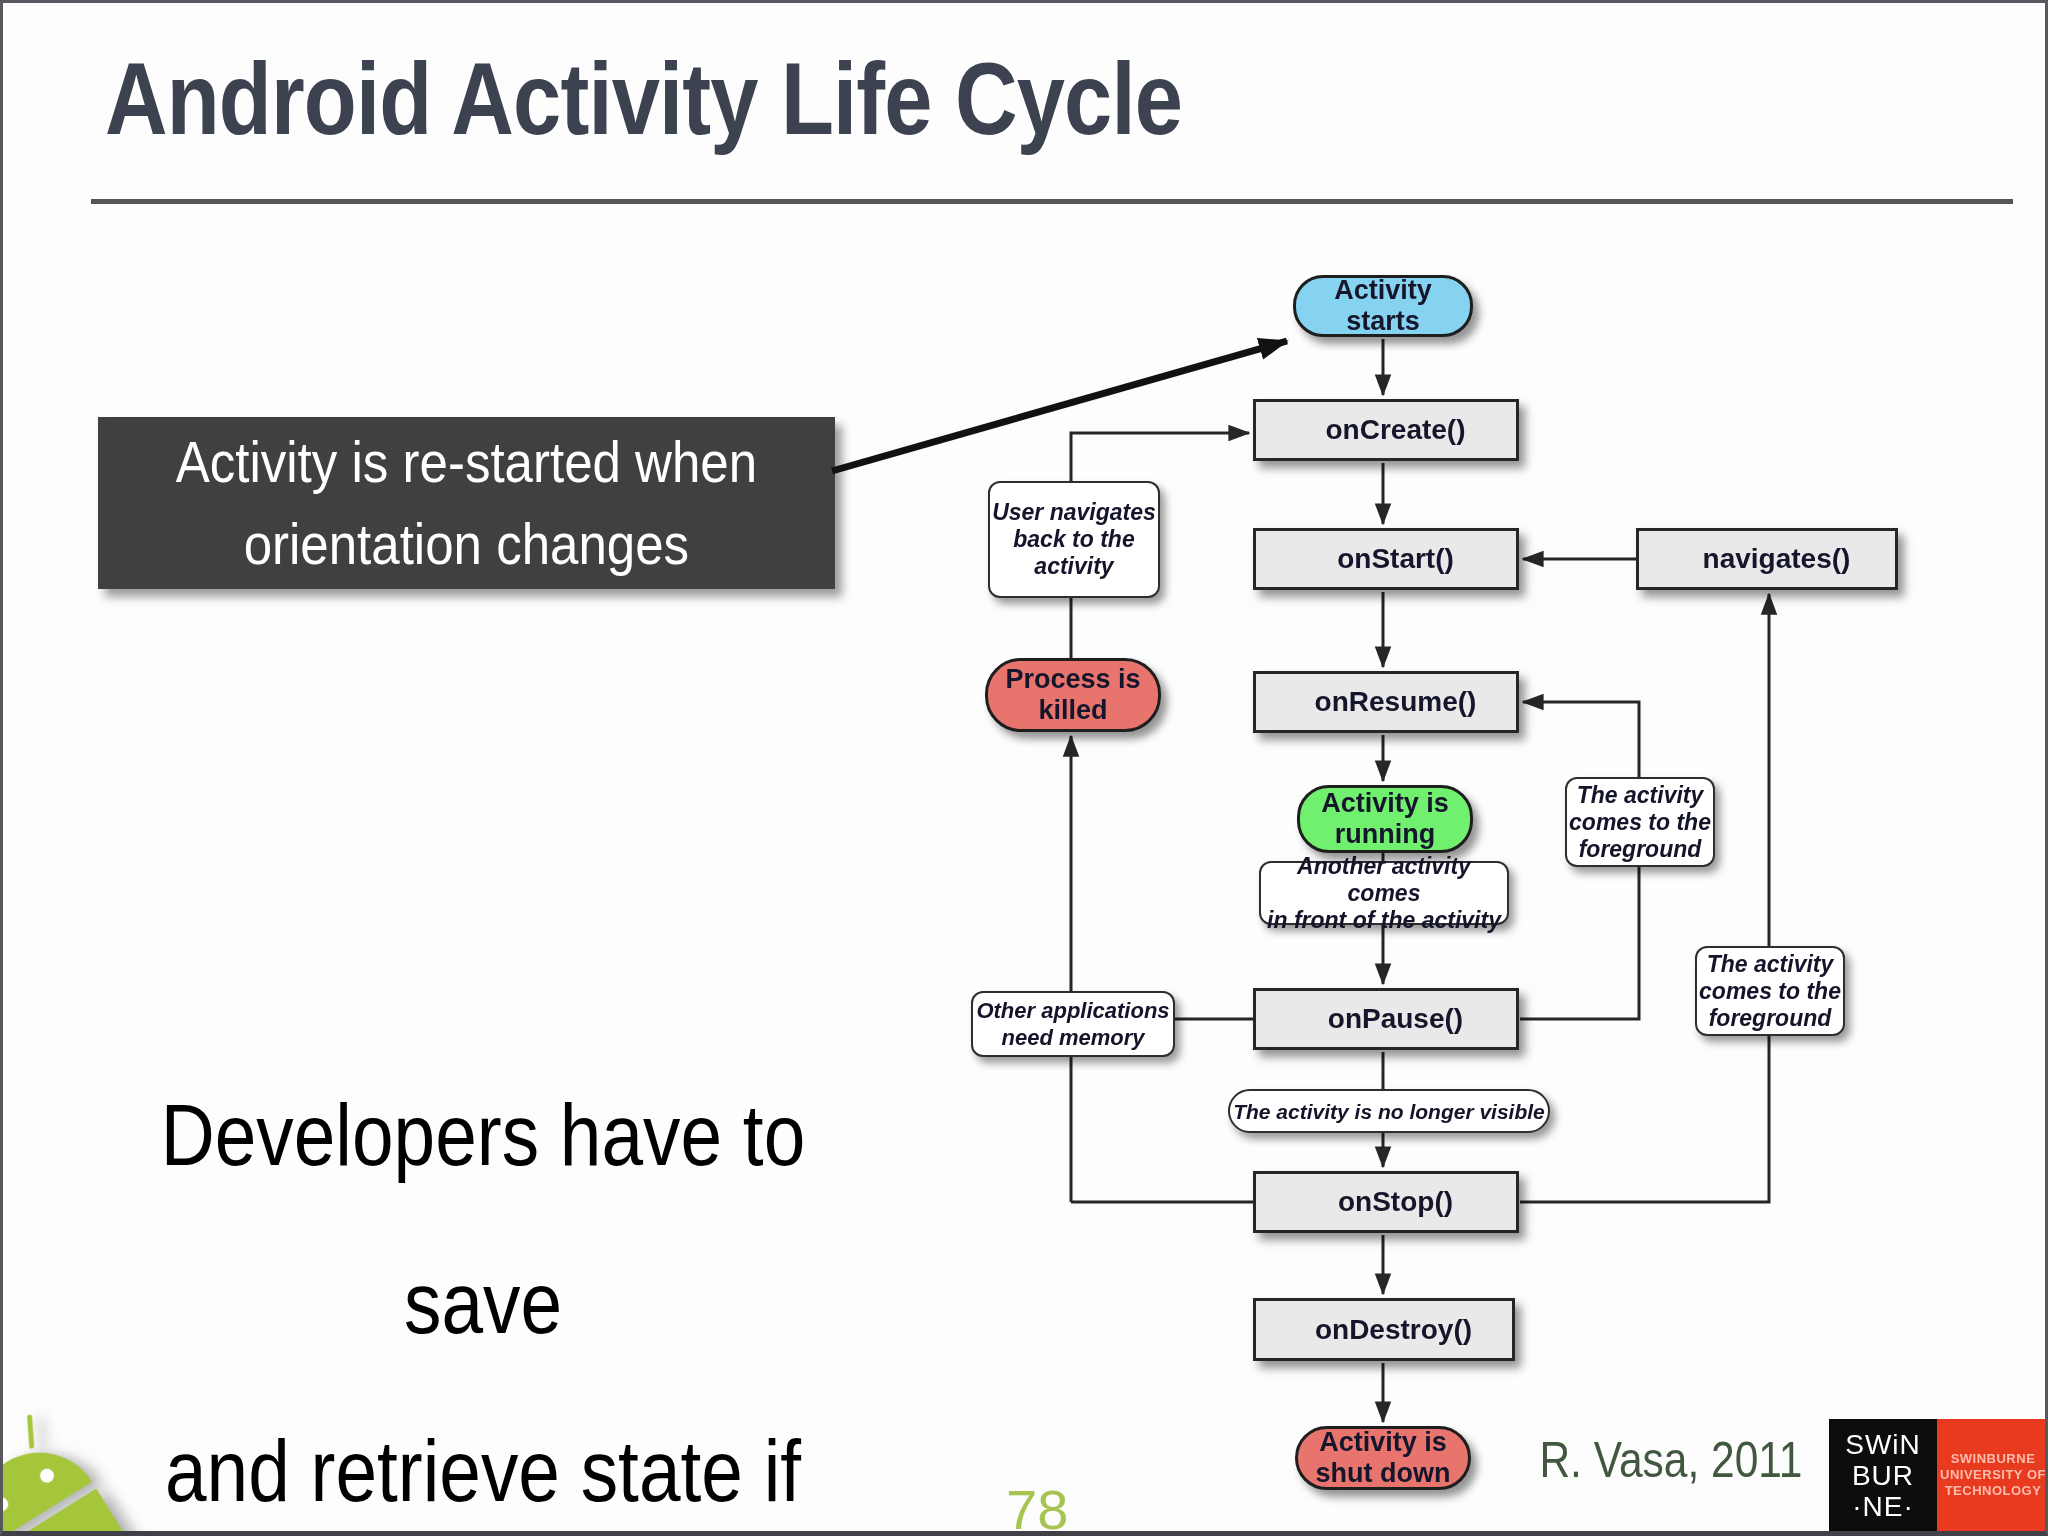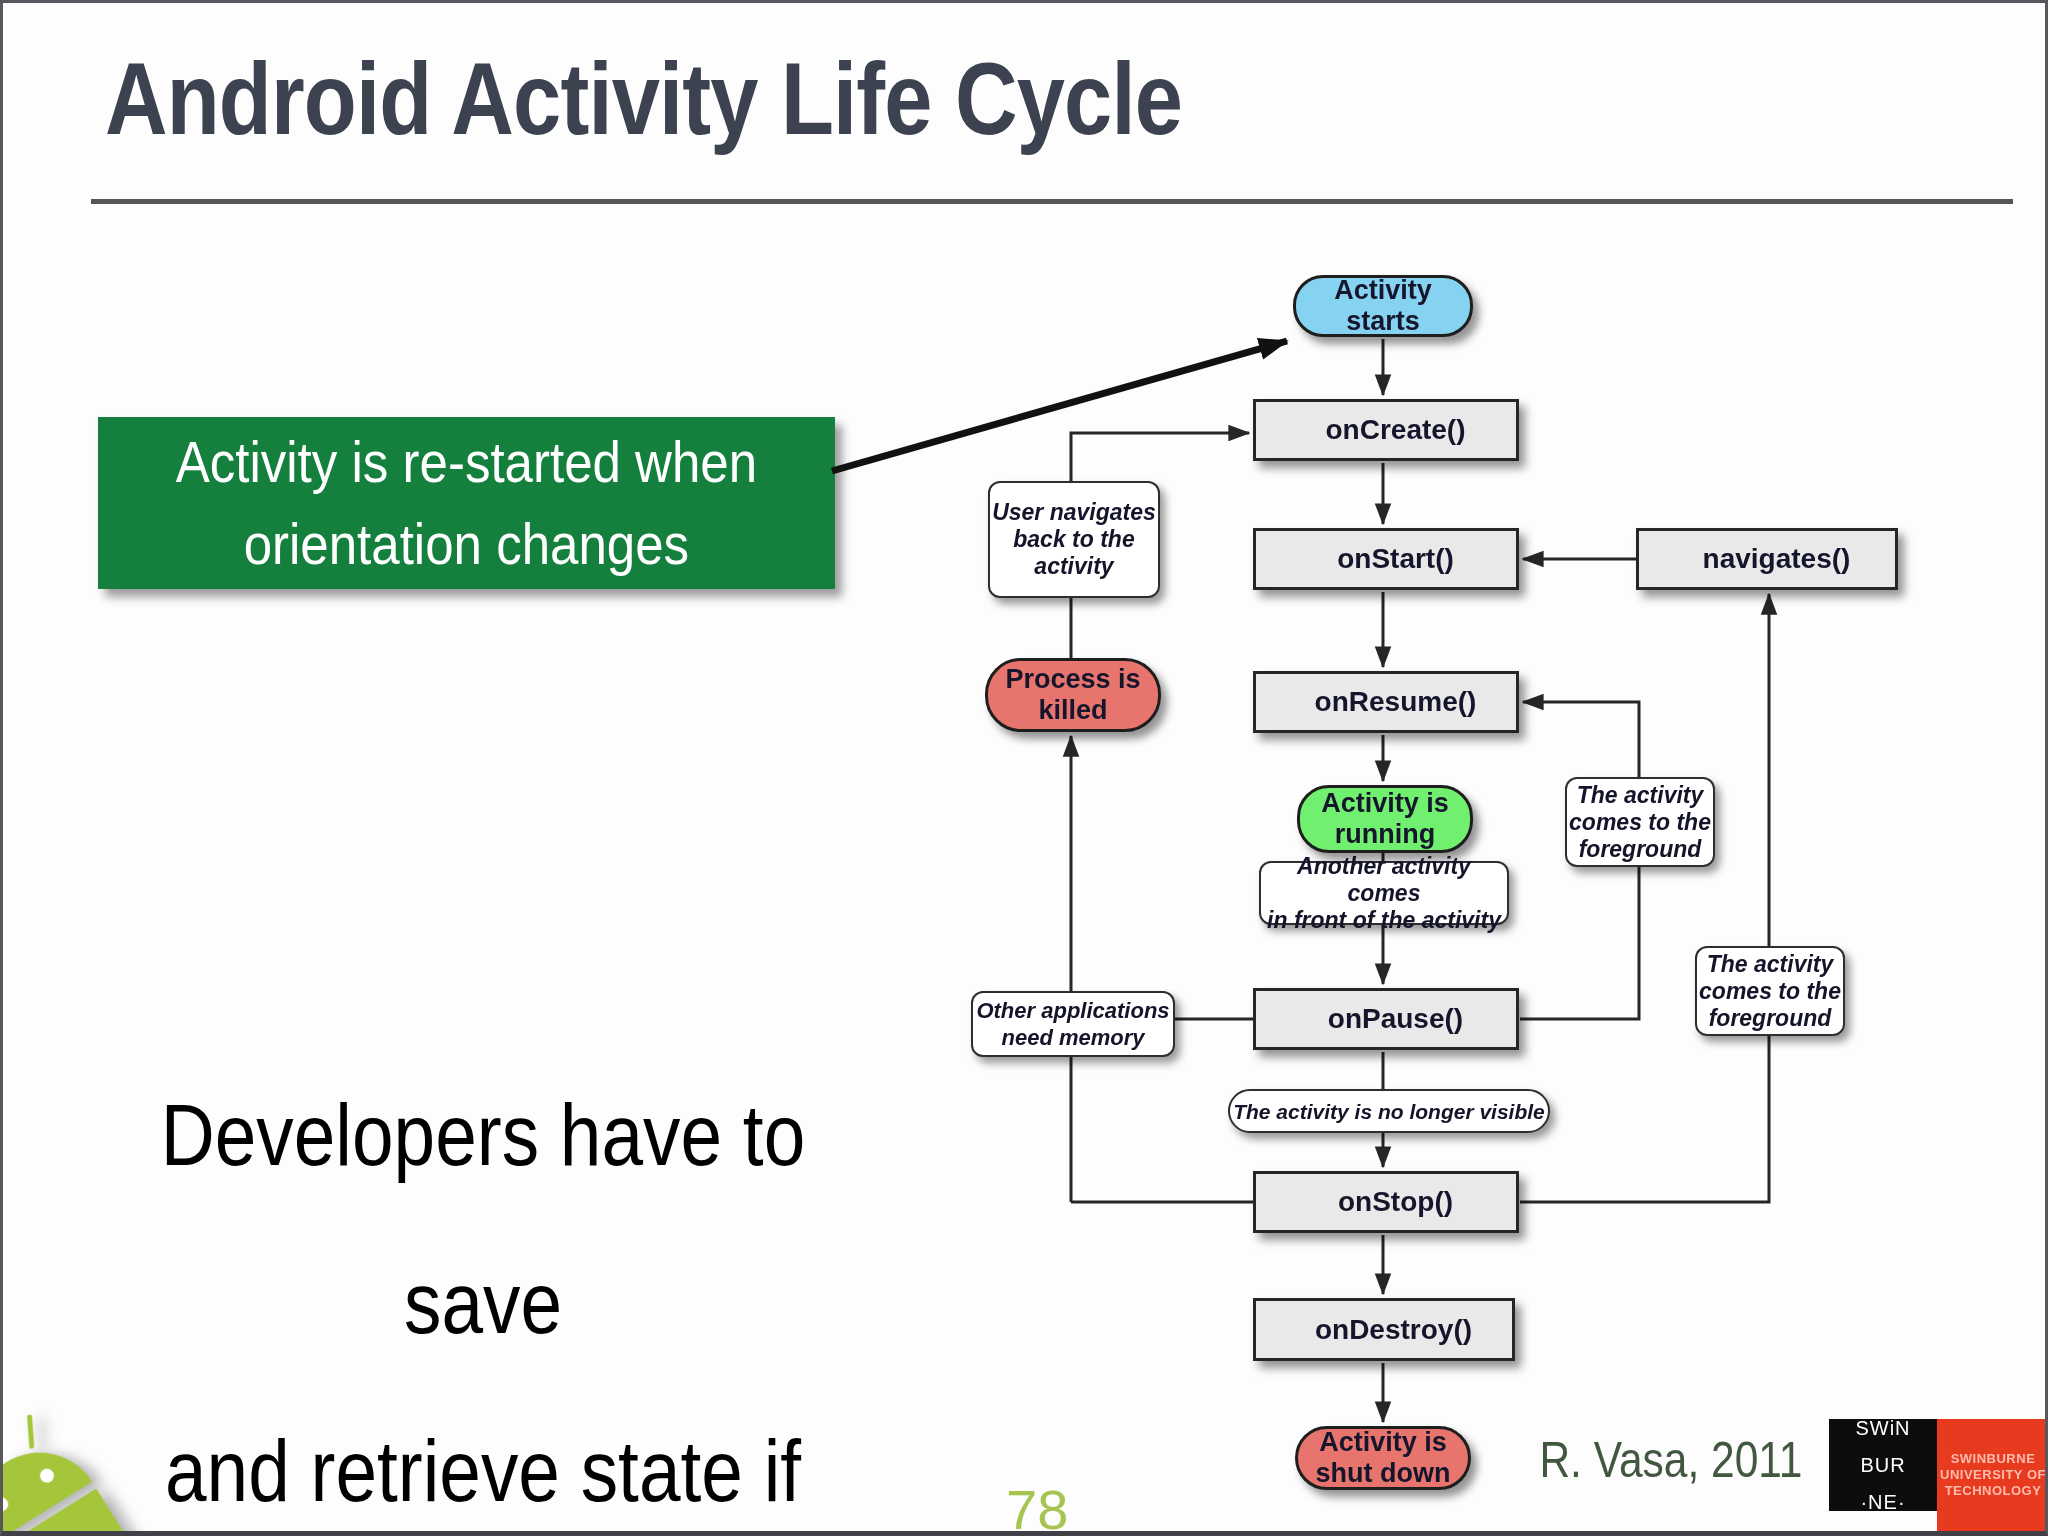--- a/index.html
+++ b/index.html
@@ -17,21 +17,21 @@
   .title{
     position:absolute;left:102px;top:38px;margin:0;
     font-size:102px;font-weight:bold;color:#3c4250;letter-spacing:-1px;white-space:nowrap;
   }
   .condense{display:inline-block;transform:scaleX(0.85);transform-origin:left center;}
   .title-rule{position:absolute;left:88px;top:196px;width:1922px;height:5px;background:#55555a;}
 
   
   .red-box{
     position:absolute;left:95px;top:414px;width:737px;height:172px;
-    background:#15803d;box-shadow:7px 8px 9px rgba(0,0,0,0.38);
+    background:#404040;box-shadow:7px 8px 9px rgba(0,0,0,0.38);
     display:flex;align-items:center;justify-content:center;text-align:center;
   }
   .red-box .txt{
     color:#ffffff;font-size:58px;line-height:82px;font-weight:normal;white-space:pre-line;
     transform:scaleX(0.88);transform-origin:center;
   }
 
   
   .body-text{
     position:absolute;left:20px;top:1048px;width:920px;
@@ -40,23 +40,23 @@
   }
 
   
   .page-number{position:absolute;left:1003px;top:1474px;font-size:56px;color:#a6c44f;}
   .credit{
     position:absolute;right:243px;top:1428px;font-size:50px;color:#42573f;white-space:nowrap;
   }
   .credit .condense{transform-origin:right center;}
   .logo{position:absolute;left:1826px;top:1416px;width:220px;height:112px;display:flex;}
   .logo-black{
-    width:108px;height:92px;background:#0d0d0d;color:#fff;
+    width:108px;height:112px;background:#0d0d0d;color:#fff;
     display:flex;flex-direction:column;align-items:center;justify-content:center;
-    font-size:20px;line-height:31px;letter-spacing:1px;gap:6px;
+    font-size:28px;line-height:31px;letter-spacing:1px;
   }
   .logo-red{
     width:112px;height:112px;background:#e73a1e;color:#ffbcac;
     display:flex;flex-direction:column;align-items:center;justify-content:center;
     font-size:13px;line-height:16px;font-weight:bold;text-align:center;letter-spacing:0.5px;
   }
 
   
   .connectors{position:absolute;left:0;top:0;z-index:1;}
   .node{

